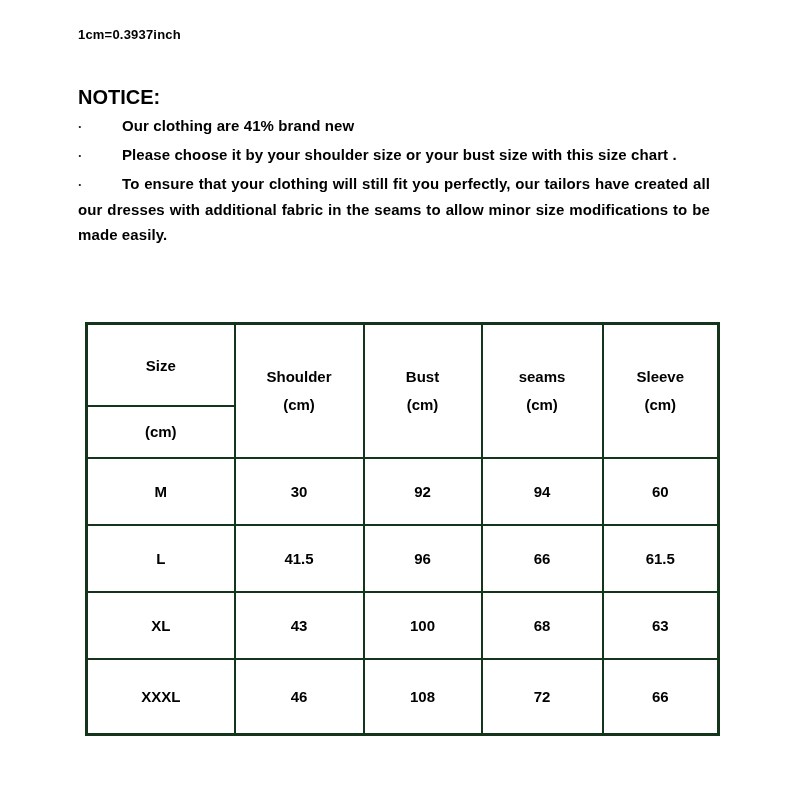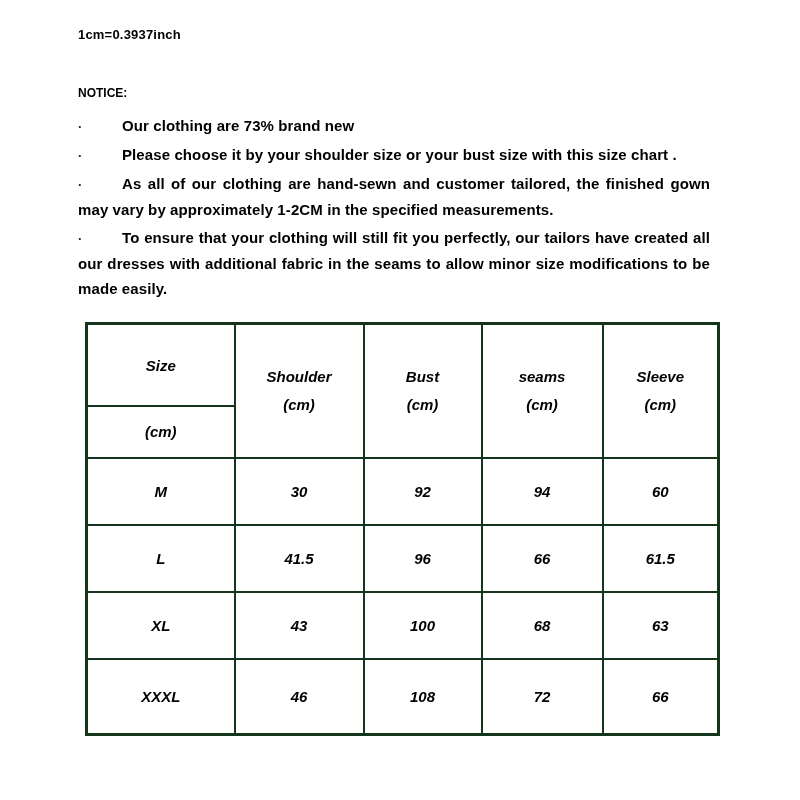--- a/index.html
+++ b/index.html
@@ -15,21 +15,21 @@
 
   .conversion-note {
     position: absolute;
     left: 78px; top: 27px;
     font-size: 13px;
     letter-spacing: 0.2px;
   }
   .notice-title {
     position: absolute;
     left: 78px; top: 86px;
-    font-size: 12px;
+    font-size: 20px;
   }
   .notice-list {
     position: absolute;
     left: 78px; top: 113px;
     width: 632px;
   }
   .notice-item {
     font-size: 15px;
     line-height: 25px;
     text-align: justify;
@@ -44,21 +44,20 @@
   }
   .bullet-gap { display: inline-block; width: 36px; }
 
   table.size-chart {
     position: absolute;
     left: 85px; top: 322px;
     width: 632px;
     border-collapse: collapse;
     table-layout: fixed;
     border: 3px solid #14351b;
-    font-style: italic;
   }
   table.size-chart th, table.size-chart td {
     border: 2px solid #14351b;
     text-align: center;
     vertical-align: middle;
     font-size: 15px;
     font-weight: bold;
     padding: 0;
   }
   tr.header-row { height: 134px; }
@@ -80,23 +79,22 @@
 </head>
 <body>
 
 <div class="page">
 
   <div class="conversion-note">1cm=0.3937inch</div>
 
   <div class="notice-title">NOTICE:</div>
 
   <div class="notice-list">
-    <p class="notice-item"><span class="bullet">·</span><span class="bullet-gap"></span><span>Our clothing are 73% brand new</span></p>
+    <p class="notice-item"><span class="bullet">·</span><span class="bullet-gap"></span><span>Our clothing are 41% brand new</span></p>
     <p class="notice-item"><span class="bullet">·</span><span class="bullet-gap"></span><span>Please choose it by your shoulder size or your bust size with this size chart .</span></p>
-    <p class="notice-item"><span class="bullet">·</span><span class="bullet-gap"></span><span>As all of our clothing are hand-sewn and customer tailored, the finished gown may vary by approximately 1-2CM in the specified measurements.</span></p>
     <p class="notice-item"><span class="bullet">·</span><span class="bullet-gap"></span><span>To ensure that your clothing will still fit you perfectly, our tailors have created all our dresses with additional fabric in the seams to allow minor size modifications to be made easily.</span></p>
   </div>
 
   <table class="size-chart">
     <colgroup>
       <col style="width:148px">
       <col style="width:129px">
       <col style="width:118px">
       <col style="width:121px">
       <col style="width:116px">

